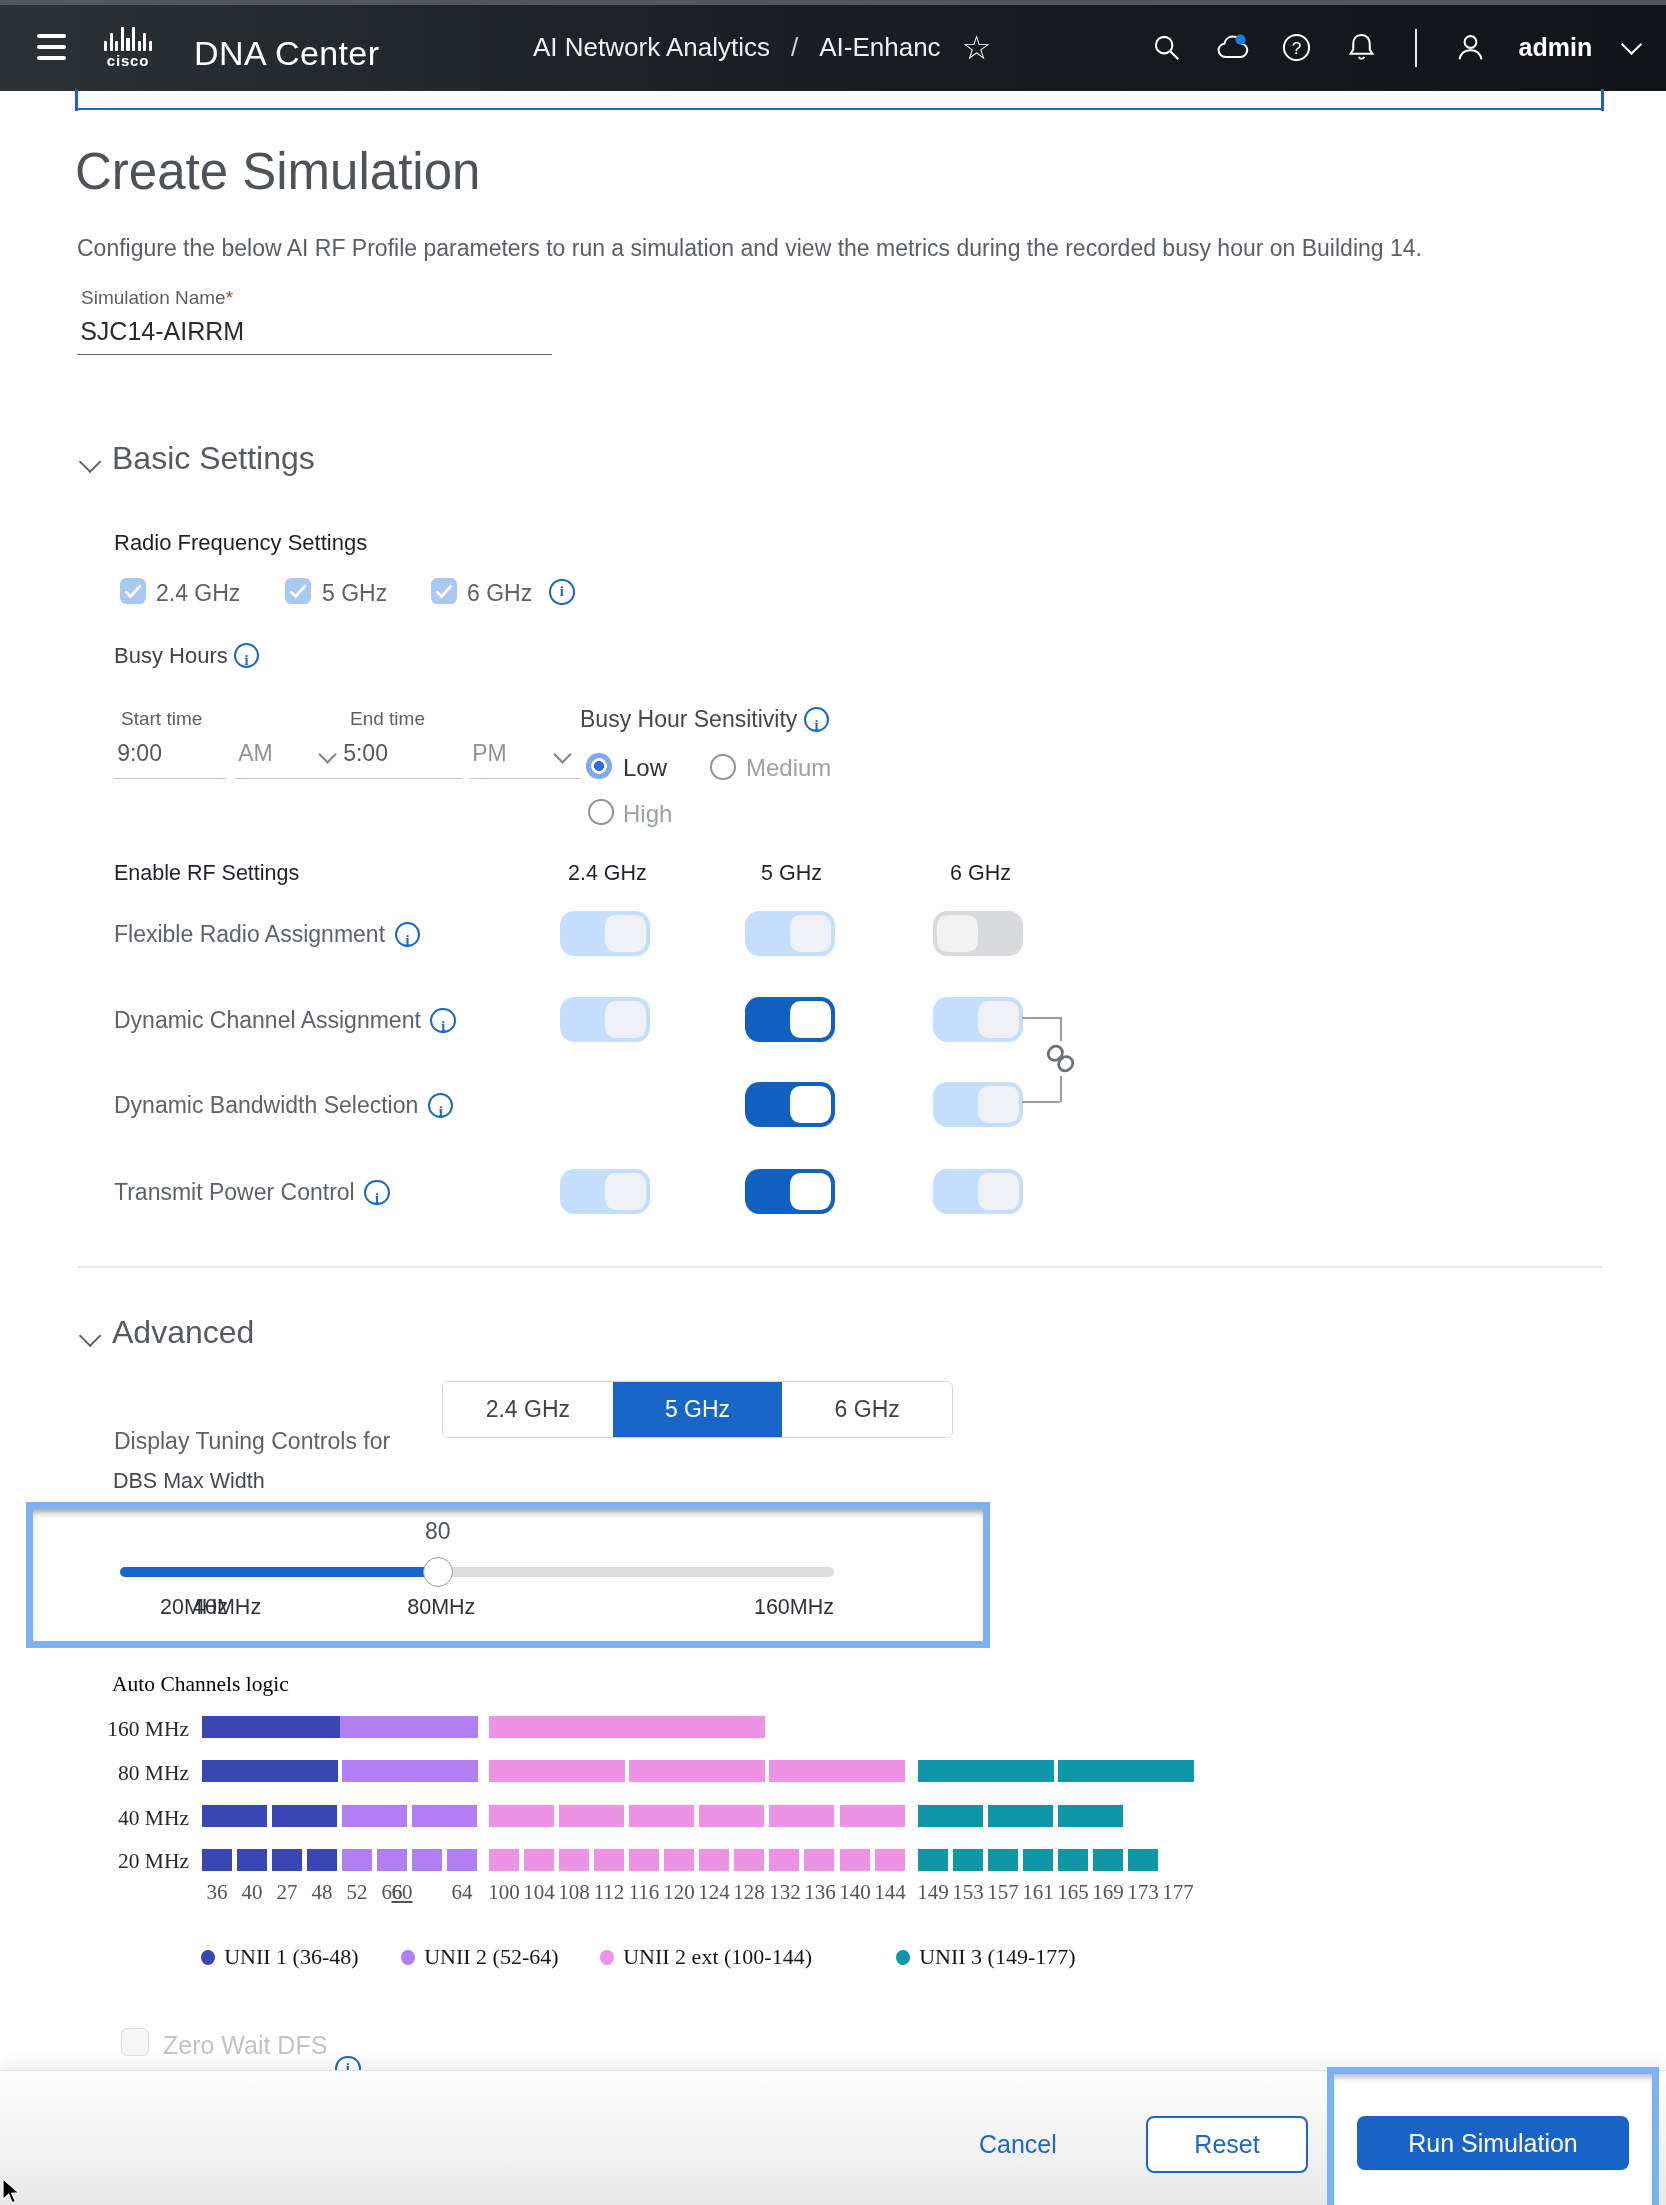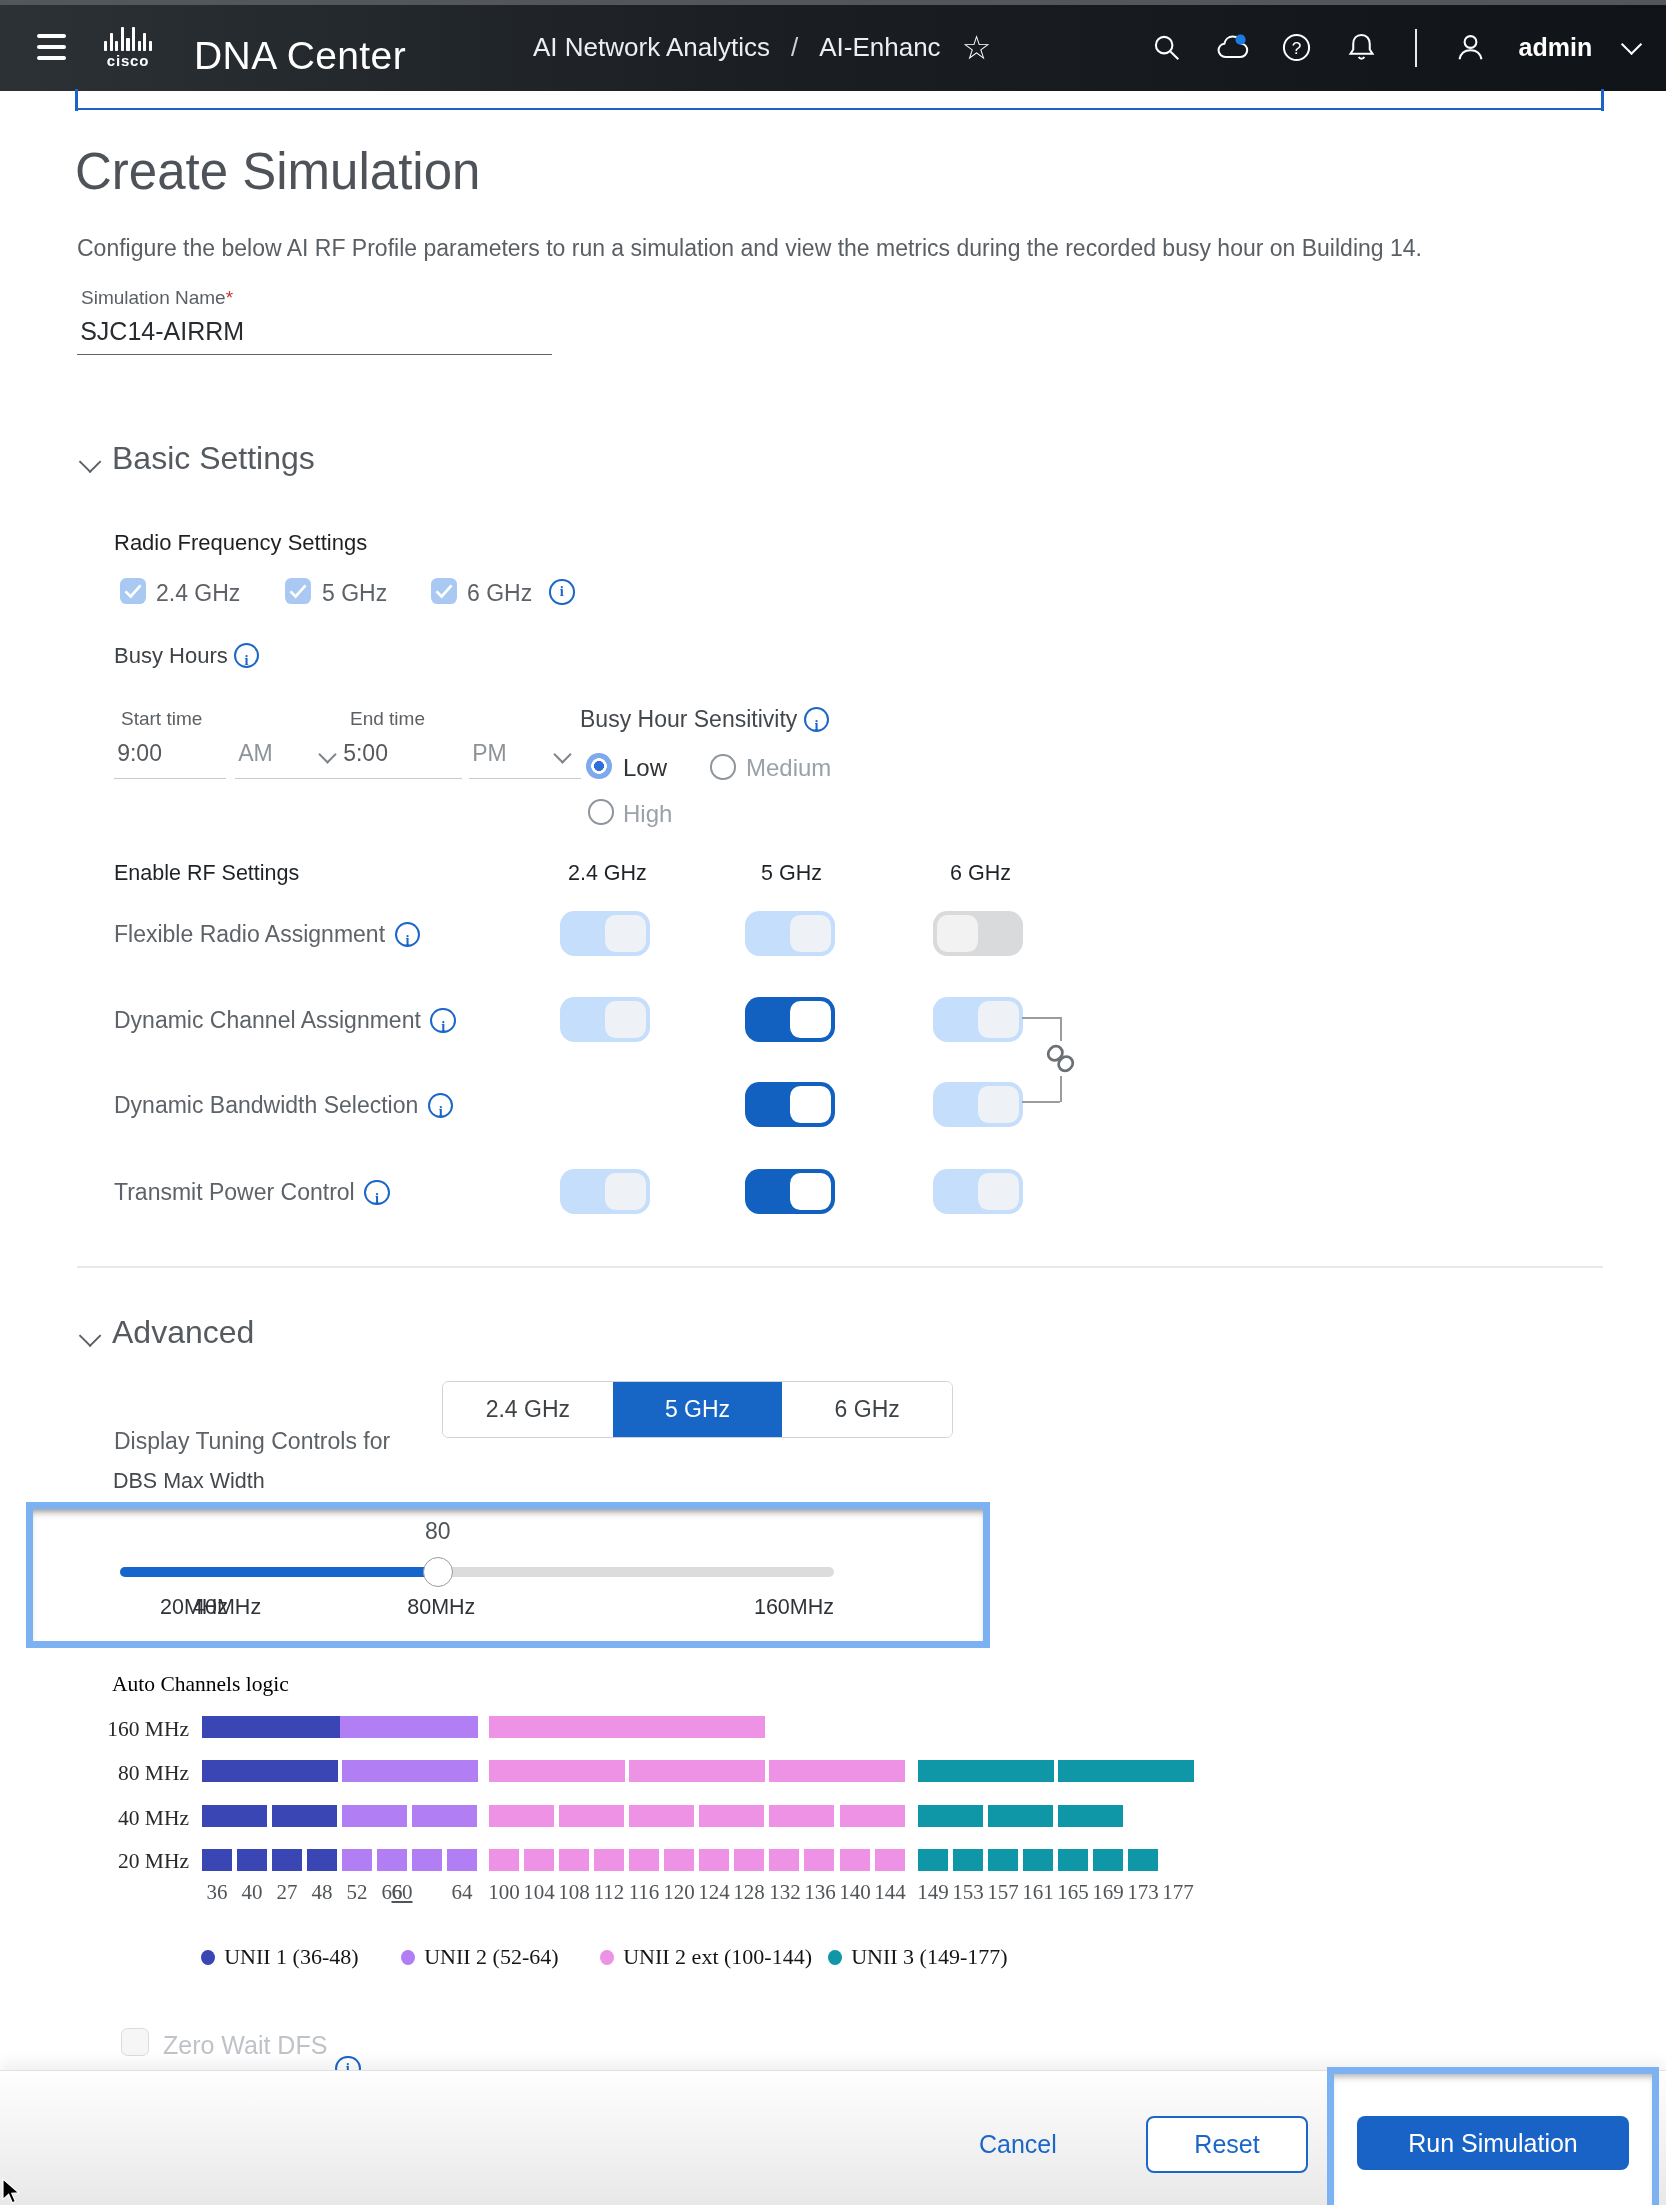--- a/index.html
+++ b/index.html
@@ -11,21 +11,21 @@
   .topstrip{position:absolute;left:0;top:0;width:1666px;height:4.8px;background:#53565a;}
   .header{position:absolute;left:0;top:4.8px;width:1666px;height:86px;
           background:linear-gradient(90deg,#2c3136 0%,#1b1f23 45%,#101317 100%);
           display:flex;align-items:center;}
   .hamburger{position:absolute;left:37px;top:29px;width:29px;height:30px;cursor:pointer;}
   .hamburger i{display:block;height:4px;background:#fff;border-radius:2.4px;margin-bottom:7.2px;}
   .ciscologo{position:absolute;left:96px;top:22px;width:64px;text-align:center;}
   .ciscobars{display:flex;align-items:flex-end;justify-content:center;gap:2.4px;height:24px;}
   .ciscobars i{display:block;width:3.2px;background:#fff;border-radius:0.8px;}
   .ciscotext{color:#fff;font-weight:bold;font-size:15px;letter-spacing:0.8px;margin-top:1.6px;}
-  .product{position:absolute;left:194px;top:29px;color:#fff;font-size:39px;font-weight:400;letter-spacing:0.4px;}
+  .product{position:absolute;left:194px;top:29px;color:#fff;font-size:34px;font-weight:400;letter-spacing:0.4px;}
   .breadcrumb{position:absolute;left:533px;top:27px;display:flex;align-items:center;gap:21px;
               color:#eceef0;font-size:26px;font-weight:300;}
   .bc-sep{color:#cfd3d6;}
   .star{font-size:33px;color:#fff;line-height:32px;cursor:pointer;}
   .hicons{position:absolute;right:27px;top:0;height:86px;display:flex;align-items:center;gap:32px;}
   .hicon{width:33px;height:33px;cursor:pointer;position:relative;}
   .hdivider{width:1.6px;height:38px;background:#e8eaec;margin:0 4.8px;}
   .admin{color:#fff;font-size:25px;font-weight:bold;}
   .chev-dn{width:12.8px;height:12.8px;border-left:2.4px solid #fff;border-bottom:2.4px solid #fff;
            transform:rotate(-45deg);margin-top:-6.4px;cursor:pointer;}
@@ -468,17 +468,17 @@
   </div>
 <div class="legend-item" style="left: 201px;">
       <span class="legend-dot" style="background: rgb(58, 70, 179);"></span>
       <span>UNII 1 (36-48)</span>
     </div><div class="legend-item" style="left: 401px;">
       <span class="legend-dot" style="background: rgb(177, 126, 244);"></span>
       <span>UNII 2 (52-64)</span>
     </div><div class="legend-item" style="left: 600px;">
       <span class="legend-dot" style="background: rgb(238, 146, 230);"></span>
       <span>UNII 2 ext (100-144)</span>
-    </div><div class="legend-item" style="left: 828px; text-align: center;">
+    </div><div class="legend-item" style="left: 896px; text-align: center;">
       <span class="legend-dot" style="background: rgb(15, 151, 168);"></span>
       <span>UNII 3 (149-177)</span>
     </div></div>
 
 
 </body></html>

